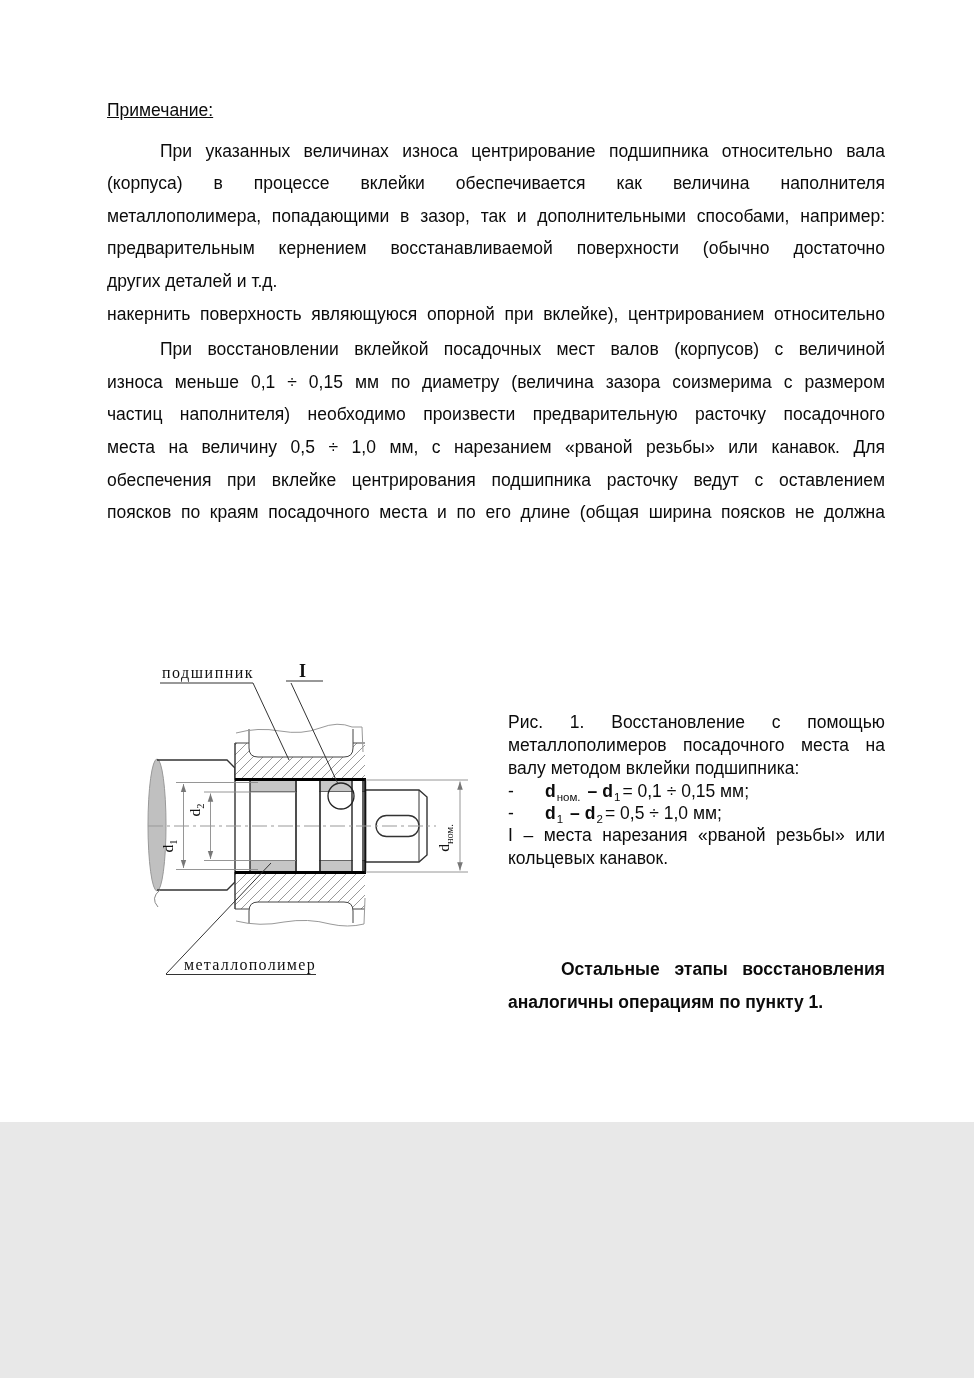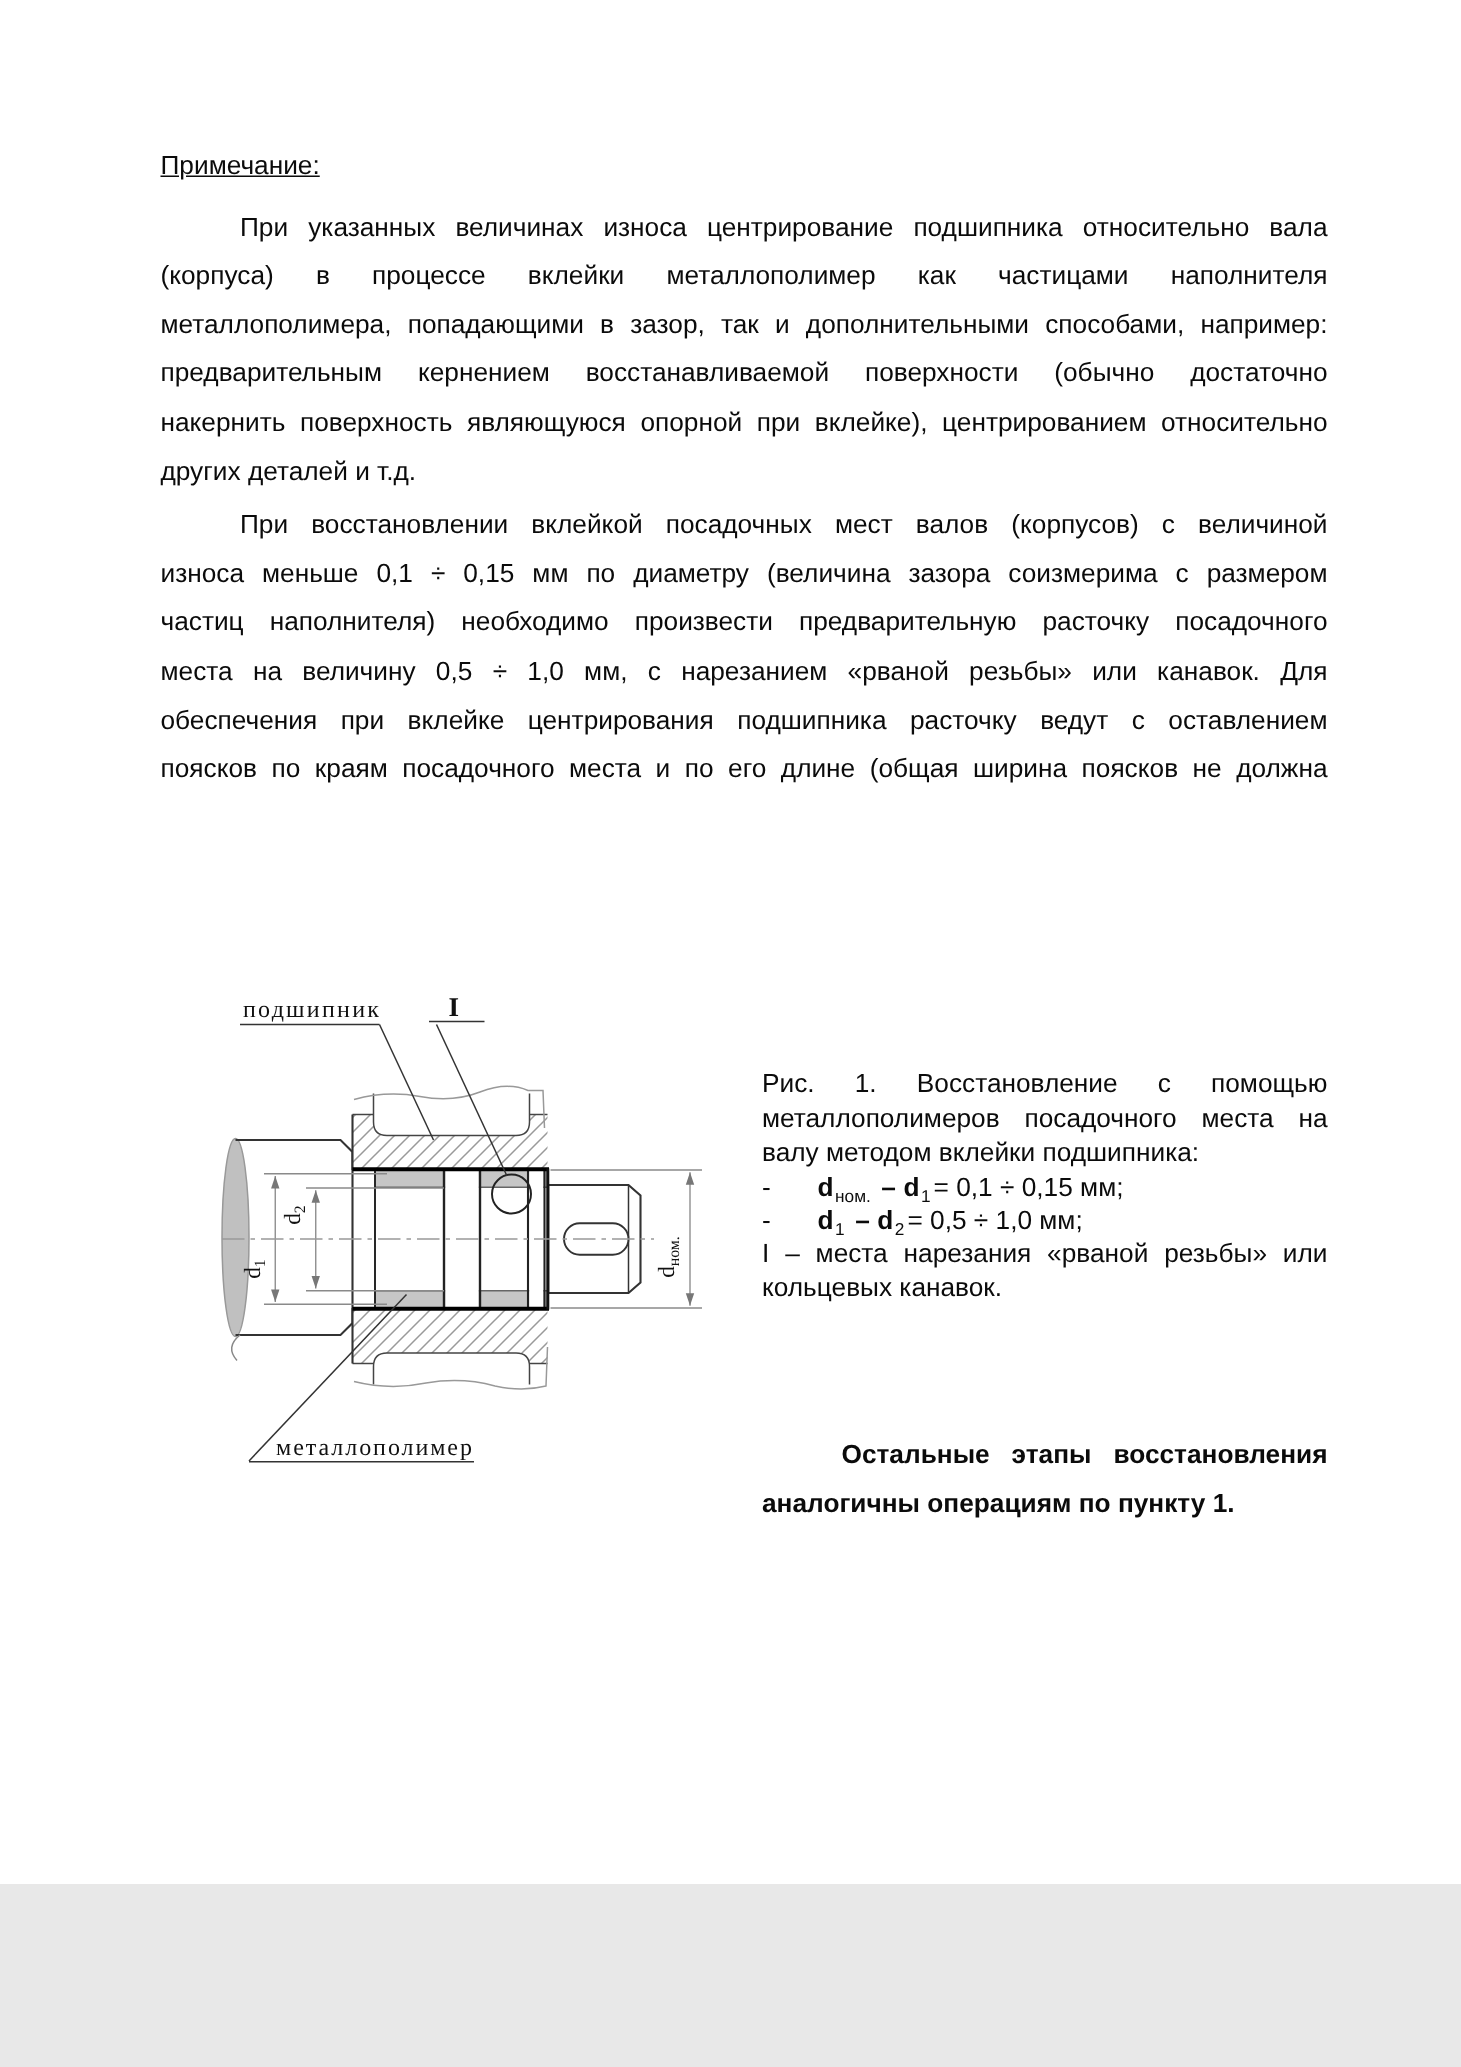--- a/index.html
+++ b/index.html
@@ -1,16 +1,16 @@
 <!DOCTYPE html>
 <html><head>
 <meta charset="utf-8">
 <style>
   html,body{margin:0;padding:0;background:#e8e8e8;}
-  .page{position:relative;width:974px;height:1256px;background:#ffffff;
+  .page{position:relative;width:974px;height:1122px;background:#ffffff;
         font-family:"Liberation Sans",sans-serif;color:#0b0b0b;overflow:hidden;margin:0 auto;}
   
   .doc{position:absolute;left:107px;top:94px;width:778px;font-size:17.5px;line-height:32.6px;}
   .note-h{margin:0;}
   .note-h span{text-decoration:underline;}
   .para{margin:0;}
   .p1{margin-top:8px;}
   .p2{margin-top:3px;}
   .jline{text-align:justify;text-align-last:justify;}
   .jline.natural{text-align:left;text-align-last:left;}
@@ -33,25 +33,25 @@
 </style>
 </head>
 <body>
 
 <div class="page">
 
   <div class="doc">
     <p class="note-h"><span>Примечание:</span></p>
     <div class="para p1">
       <div class="jline indent">При указанных величинах износа центрирование подшипника относительно вала</div>
-      <div class="jline">(корпуса) в процессе вклейки металлополимер как частицами наполнителя</div>
+      <div class="jline">(корпуса) в процессе вклейки обеспечивается как величина наполнителя</div>
       <div class="jline">металлополимера, попадающими в зазор, так и дополнительными способами, например:</div>
       <div class="jline">предварительным кернением восстанавливаемой поверхности (обычно достаточно</div>
+      <div class="jline natural">других деталей и т.д.</div>
       <div class="jline">накернить поверхность являющуюся опорной при вклейке), центрированием относительно</div>
-      <div class="jline natural">других деталей и т.д.</div>
     </div>
 
 
     <div class="para p2">
       <div class="jline indent">При восстановлении вклейкой посадочных мест валов (корпусов) с величиной</div>
       <div class="jline">износа меньше 0,1 ÷ 0,15 мм по диаметру (величина зазора соизмерима с размером</div>
       <div class="jline">частиц наполнителя) необходимо произвести предварительную расточку посадочного</div>
       <div class="jline">места на величину 0,5 ÷ 1,0 мм, с нарезанием «рваной резьбы» или канавок. Для</div>
       <div class="jline">обеспечения при вклейке центрирования подшипника расточку ведут с оставлением</div>
       <div class="jline">поясков по краям посадочного места и по его длине (общая ширина поясков не должна</div>

